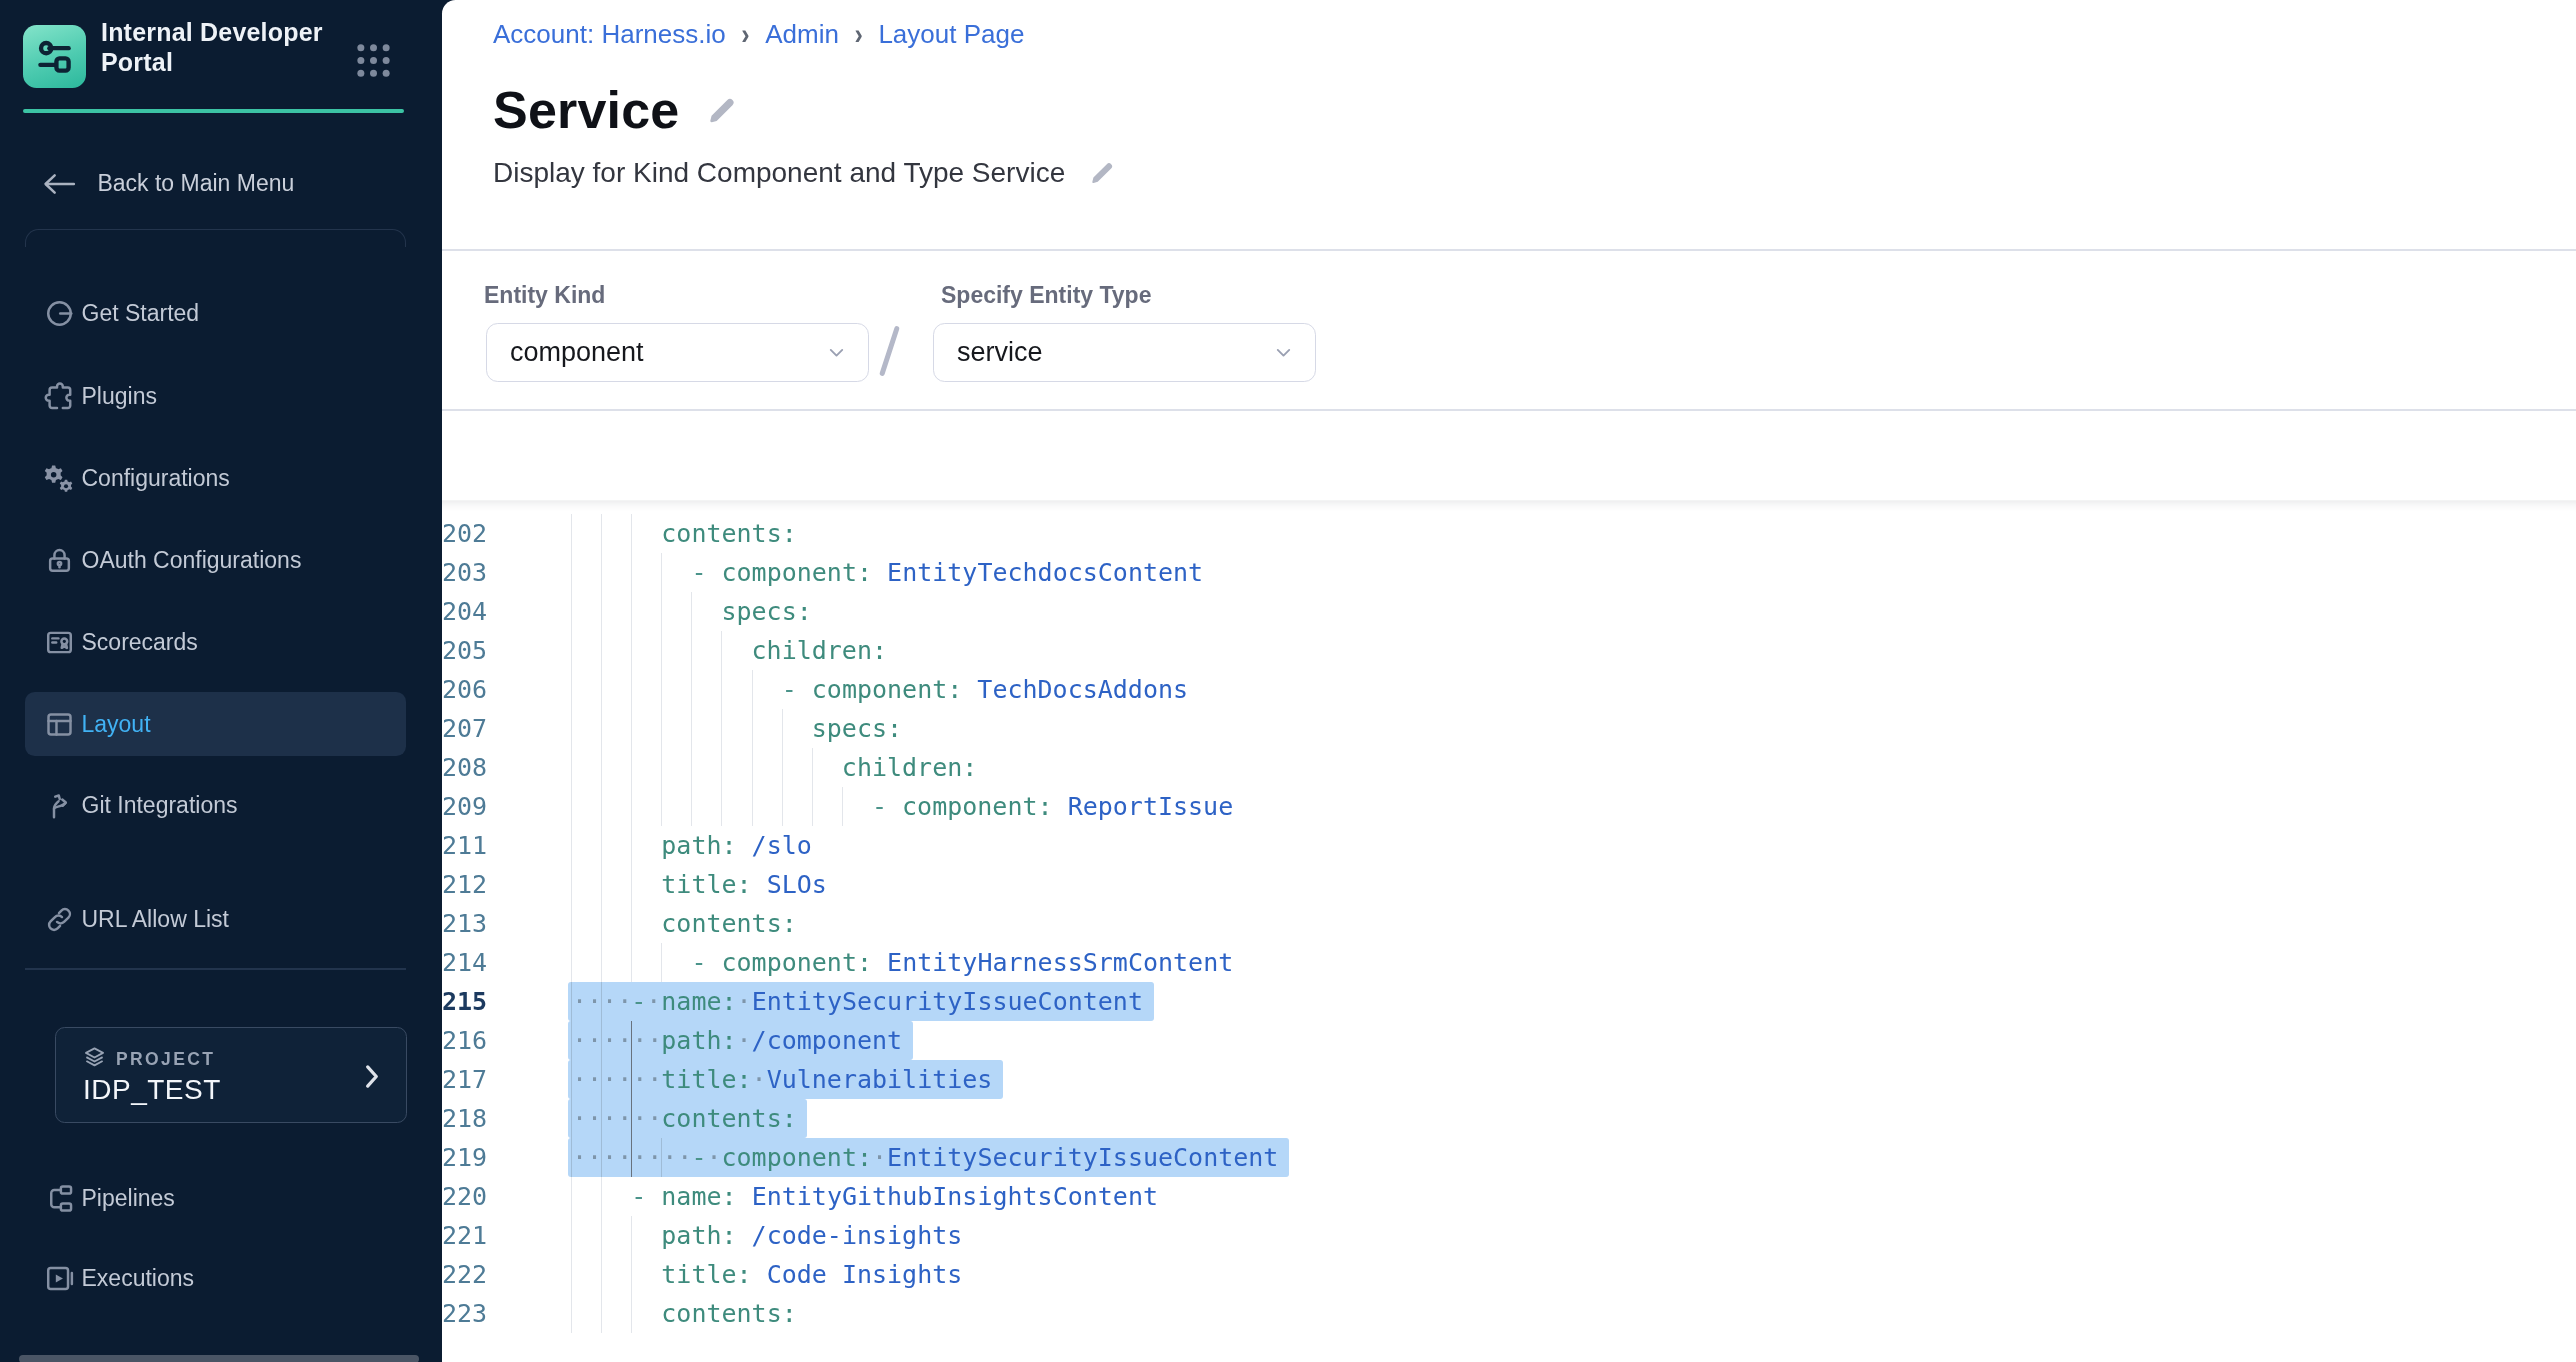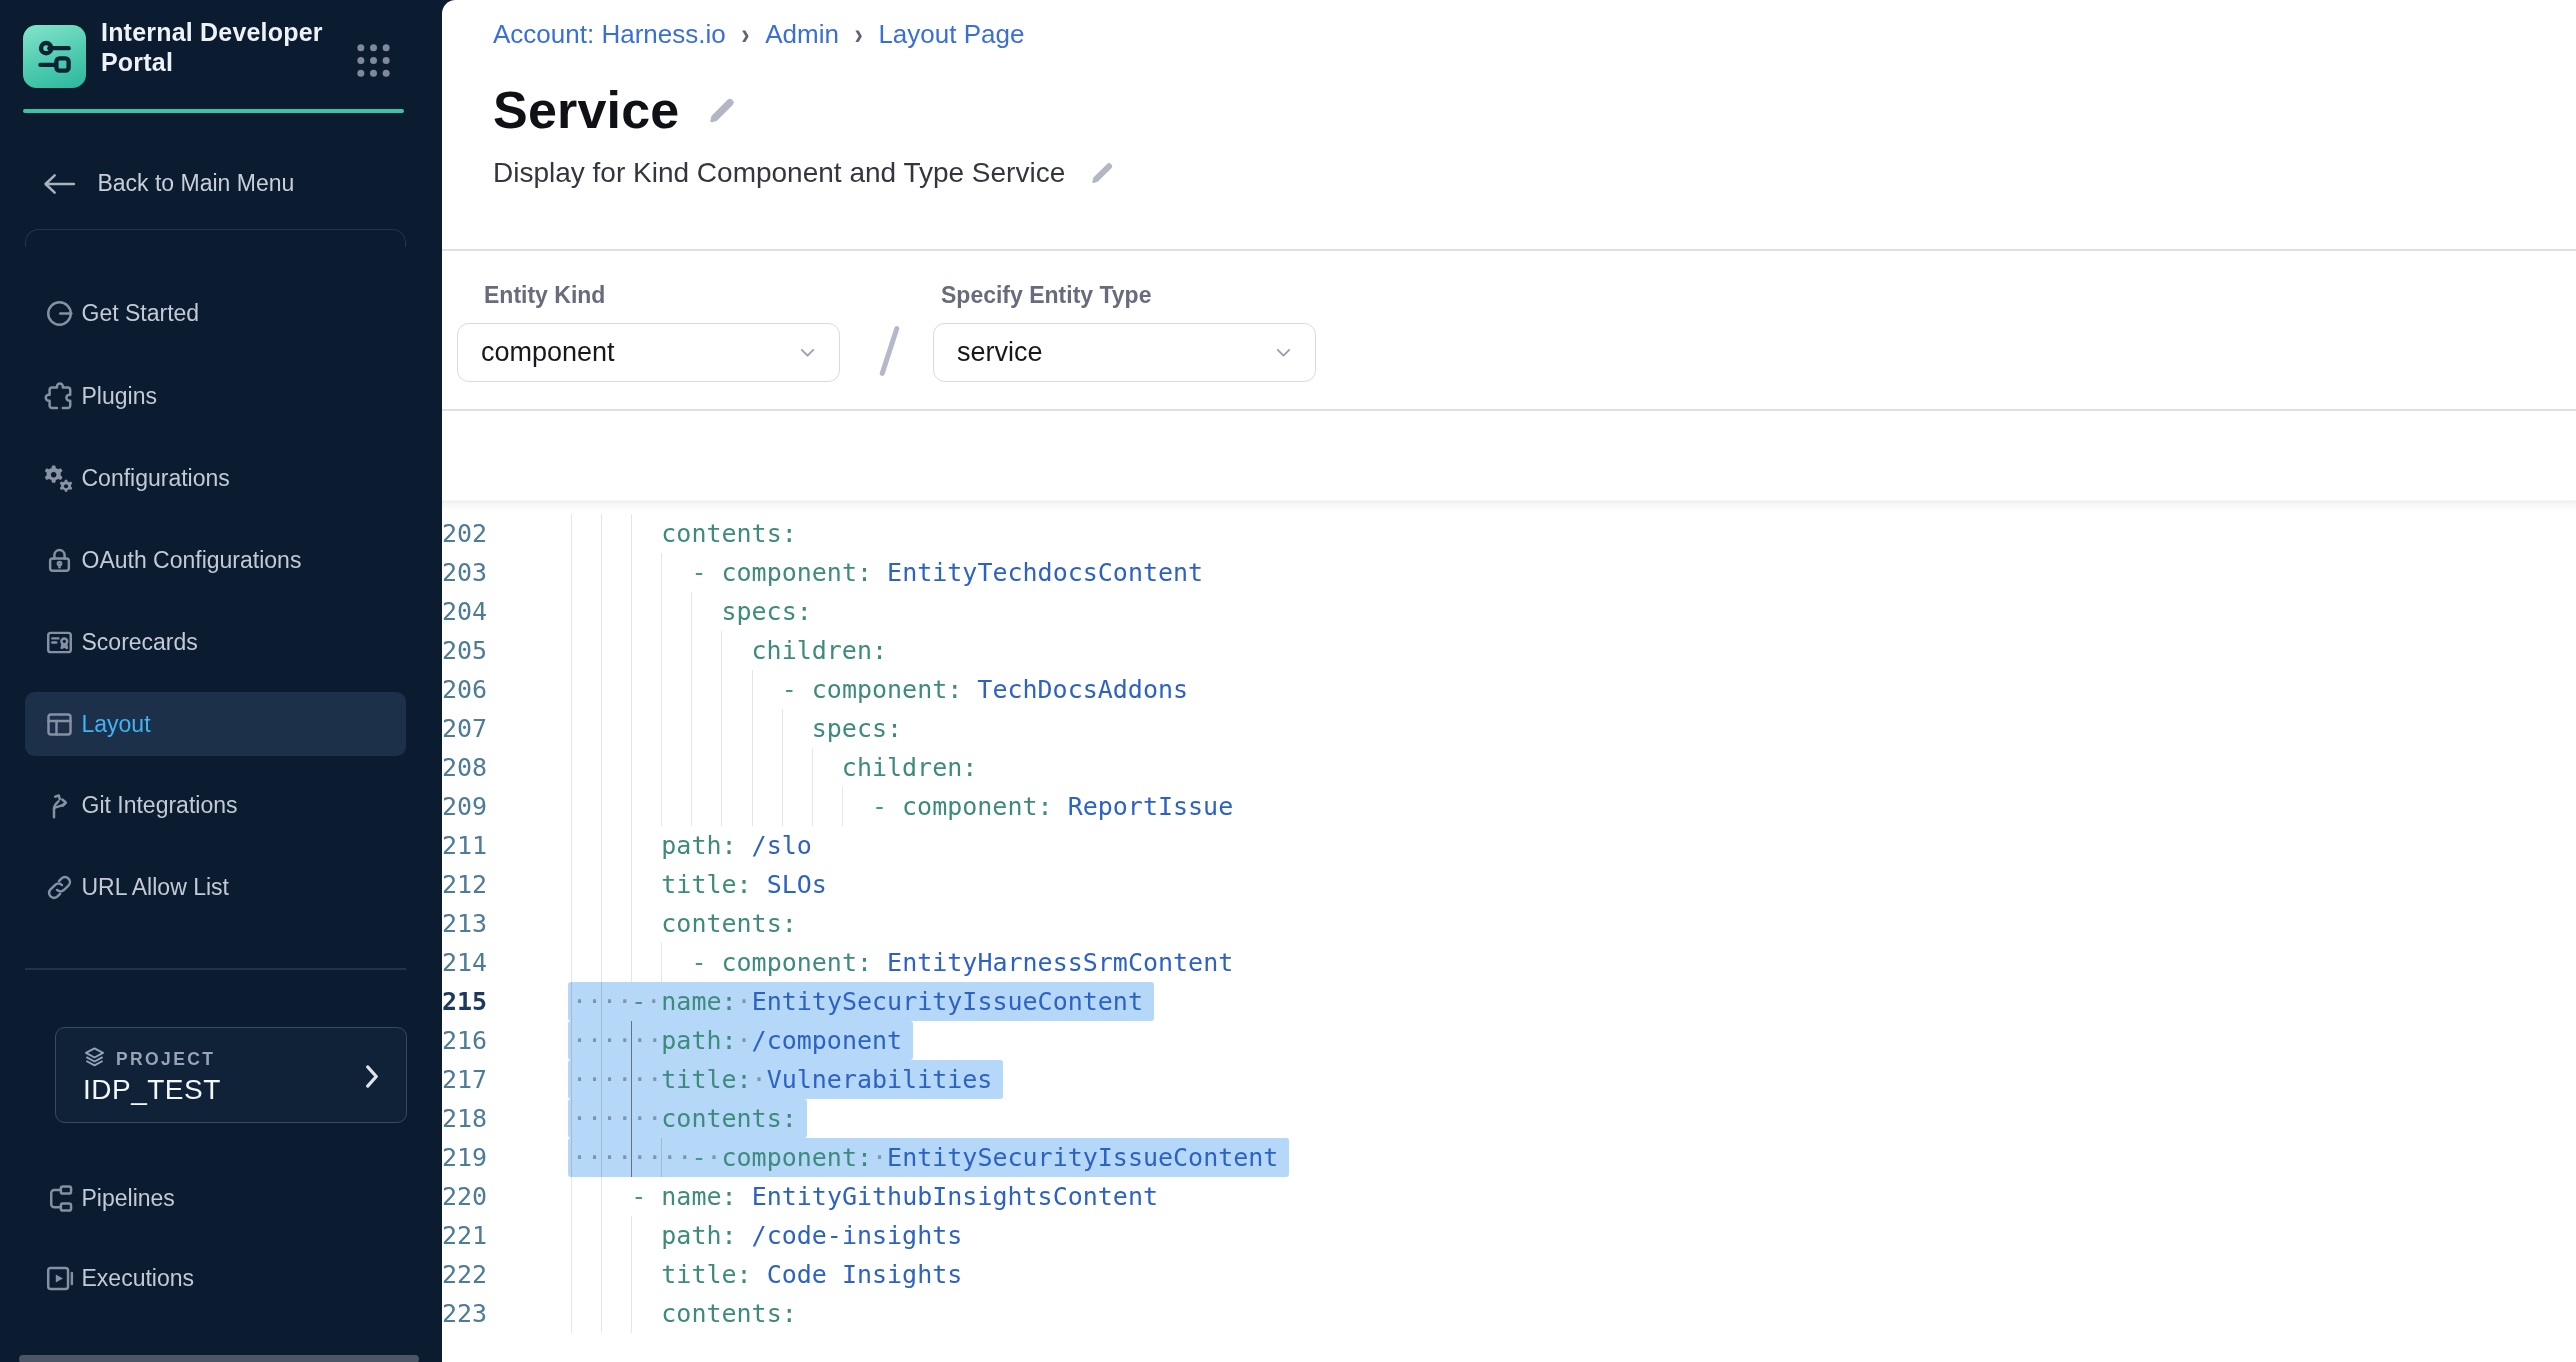--- a/index.html
+++ b/index.html
@@ -50,21 +50,21 @@
   .subtitle { font-size:28px; color:#33363f; }
   .pencil.small { width:28px; height:28px; margin-left:21.4px; }
   .divider { position:absolute; left:0; width:100%; height:1.9px; background:#dde0e9; }
   .div1 { top:249px; } .div2 { top:409px; }
 
   .field-label { position:absolute; top:282px; font-size:23px; font-weight:700; color:#676b7c; }
   .lab-kind { left:42px; } .lab-type { left:499px; }
   .select-box { position:absolute; top:323px; height:59px; width:383px; background:#fff;
                 border:1.9px solid #d6d9e6; border-radius:11.7px; display:flex; align-items:center;
                 cursor:pointer; }
-  .sel-kind { left:15px;text-align:center; } .sel-type { left:491px; }
+  .sel-kind { left:44px;text-align:center; } .sel-type { left:491px; }
   .select-box .val { margin-left:23px; font-size:27px; color:#16181d; }
   .select-box .chev { margin-left:auto; margin-right:19.4px; width:25px; height:25px; }
   .slash-divider { position:absolute; left:445px; top:325px; width:4.9px; height:52px;
                    background:#b4b8c8; border-radius:2.9px; transform:rotate(18deg); }
 
   
   .editor { position:absolute; left:0; top:500px; width:100%; height:863px; background:#fff;
             border-top:1px solid rgba(20,30,40,.05);
             box-shadow:inset 0 11.7px 9.7px -9.7px rgba(20,30,40,.10);
             padding-top:12.6px; overflow:hidden; cursor:text; }
@@ -192,21 +192,21 @@
         <span class="ico">
           <svg width="33" height="33" viewBox="0 0 24 24" fill="none" stroke="#8590a3" stroke-width="1.8" stroke-linecap="round" stroke-linejoin="round">
             <path d="M8 20.5v-6c0-3.2 1.6-3.8 3.3-5.6"></path>
             <polyline points="8.9,5.6 11.5,4.7 12.2,7.4"></polyline>
             <path d="M8 14.5c0-2 5.8-1.2 8.4-4.4"></path>
             <polyline points="14,7.6 16.6,9.8 14.3,12.2"></polyline>
           </svg>
         </span>
         <span class="lbl">Git Integrations</span>
       </div>
-      <div class="nav-item" style="top: 855px; align-items: center;">
+      <div class="nav-item" style="top: 887px; align-items: center;">
         <span class="ico">
           <svg width="33" height="33" viewBox="0 0 24 24" fill="none" stroke="#8590a3" stroke-width="1.8" stroke-linecap="round" stroke-linejoin="round">
             <path d="M10.2 13.8a3.6 3.6 0 0 0 5.1 0l3.2-3.2a3.6 3.6 0 0 0-5.1-5.1l-1.8 1.8"></path>
             <path d="M13.8 10.2a3.6 3.6 0 0 0-5.1 0l-3.2 3.2a3.6 3.6 0 0 0 5.1 5.1l1.8-1.8"></path>
           </svg>
         </span>
         <span class="lbl">URL Allow List</span>
       </div>
     </div>
   <div class="nav-divider"></div>

